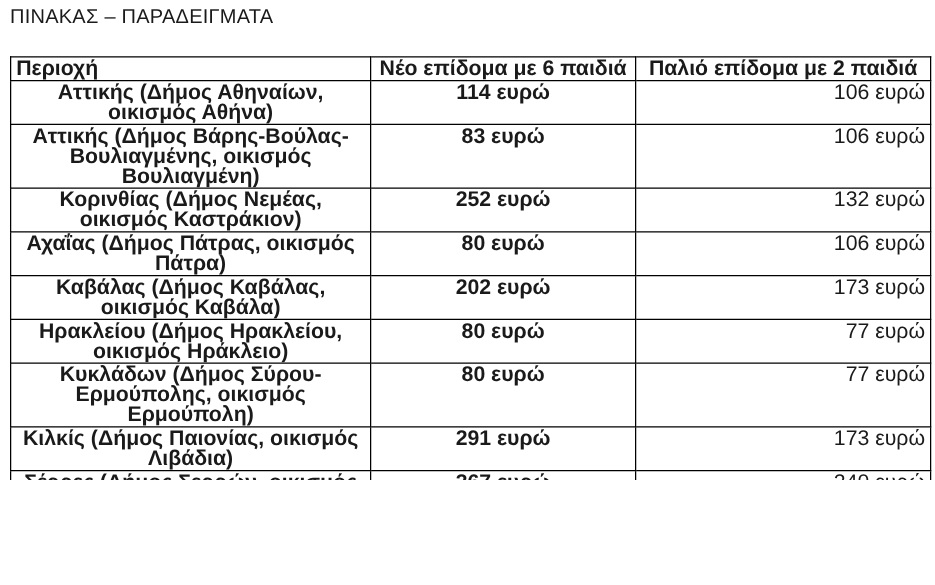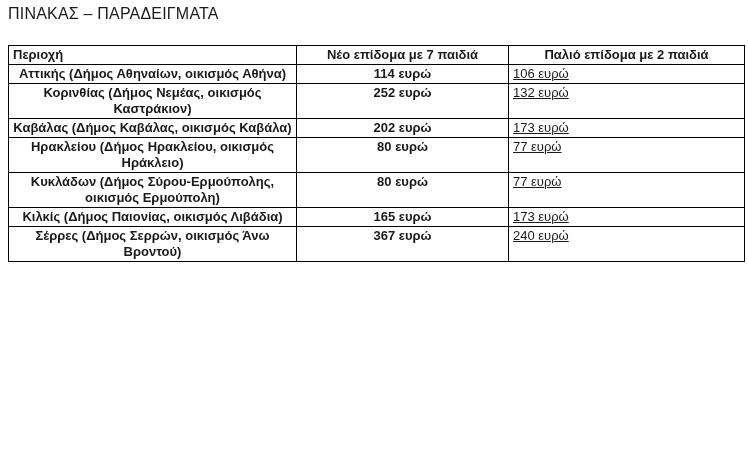--- a/index.html
+++ b/index.html
@@ -30,82 +30,92 @@
     border-collapse: collapse;
     table-layout: fixed;
     width: 736px;
   }
   .allowance-table col.c-region { width: 288px; }
   .allowance-table col.c-new    { width: 212px; }
   .allowance-table col.c-old    { width: 236px; }
   .allowance-table th,
   .allowance-table td {
     border: 1px solid #000000;
-    font-size: 13px;
+    font-size: 17px;
     line-height: 16px;
     padding: 1px 4px;
     vertical-align: top;
     overflow: hidden;
   }
   .allowance-table th { font-weight: 700; }
   th.h-region { text-align: left; }
   th.h-new, th.h-old { text-align: center; }
   td.cell-region { font-weight: 700; text-align: center; }
   td.cell-new    { font-weight: 700; text-align: center; }
-  td.cell-old    { font-weight: 400; text-align: left; text-decoration: underline; }
+  td.cell-old    { font-weight: 400; text-align: right; }
 </style>
 </head>
 <body>
 
 <div class="page">
 
   <h1 class="doc-title">ΠΙΝΑΚΑΣ – ΠΑΡΑΔΕΙΓΜΑΤΑ</h1>
 
   <table class="allowance-table">
     <colgroup>
       <col class="c-region">
       <col class="c-new">
       <col class="c-old">
     </colgroup>
     <thead>
       <tr>
         <th class="h-region">Περιοχή</th>
-        <th class="h-new">Νέο επίδομα με 7 παιδιά</th>
+        <th class="h-new">Νέο επίδομα με 6 παιδιά</th>
         <th class="h-old">Παλιό επίδομα με 2 παιδιά</th>
       </tr>
     </thead>
     <tbody>
         <tr>
     <td class="cell-region">Αττικής (Δήμος Αθηναίων, οικισμός Αθήνα)</td>
     <td class="cell-new">114 ευρώ</td>
     <td class="cell-old">106 ευρώ</td>
   </tr>
         <tr>
+    <td class="cell-region">Αττικής (Δήμος Βάρης-Βούλας-Βουλιαγμένης, οικισμός Βουλιαγμένη)</td>
+    <td class="cell-new">83 ευρώ</td>
+    <td class="cell-old">106 ευρώ</td>
+  </tr>
+        <tr>
     <td class="cell-region">Κορινθίας (Δήμος Νεμέας, οικισμός Καστράκιον)</td>
     <td class="cell-new">252 ευρώ</td>
     <td class="cell-old">132 ευρώ</td>
+  </tr>
+        <tr>
+    <td class="cell-region">Αχαΐας (Δήμος Πάτρας, οικισμός Πάτρα)</td>
+    <td class="cell-new">80 ευρώ</td>
+    <td class="cell-old">106 ευρώ</td>
   </tr>
         <tr>
     <td class="cell-region">Καβάλας (Δήμος Καβάλας, οικισμός Καβάλα)</td>
     <td class="cell-new">202 ευρώ</td>
     <td class="cell-old">173 ευρώ</td>
   </tr>
         <tr>
     <td class="cell-region">Ηρακλείου (Δήμος Ηρακλείου, οικισμός Ηράκλειο)</td>
     <td class="cell-new">80 ευρώ</td>
     <td class="cell-old">77 ευρώ</td>
   </tr>
         <tr>
     <td class="cell-region">Κυκλάδων (Δήμος Σύρου-Ερμούπολης, οικισμός Ερμούπολη)</td>
     <td class="cell-new">80 ευρώ</td>
     <td class="cell-old">77 ευρώ</td>
   </tr>
         <tr>
     <td class="cell-region">Κιλκίς (Δήμος Παιονίας, οικισμός Λιβάδια)</td>
-    <td class="cell-new">165 ευρώ</td>
+    <td class="cell-new">291 ευρώ</td>
     <td class="cell-old">173 ευρώ</td>
   </tr>
         <tr>
     <td class="cell-region">Σέρρες (Δήμος Σερρών, οικισμός Άνω Βροντού)</td>
     <td class="cell-new">367 ευρώ</td>
     <td class="cell-old">240 ευρώ</td>
   </tr>
       </tbody>
   </table>
 

